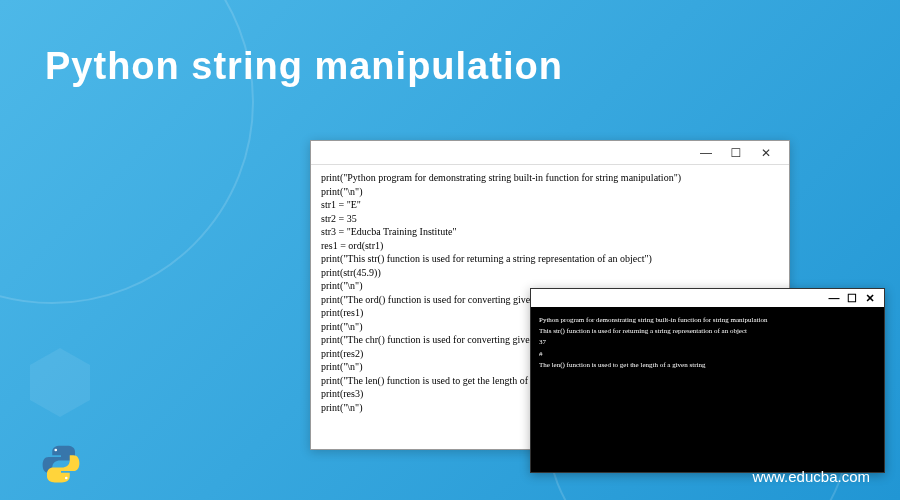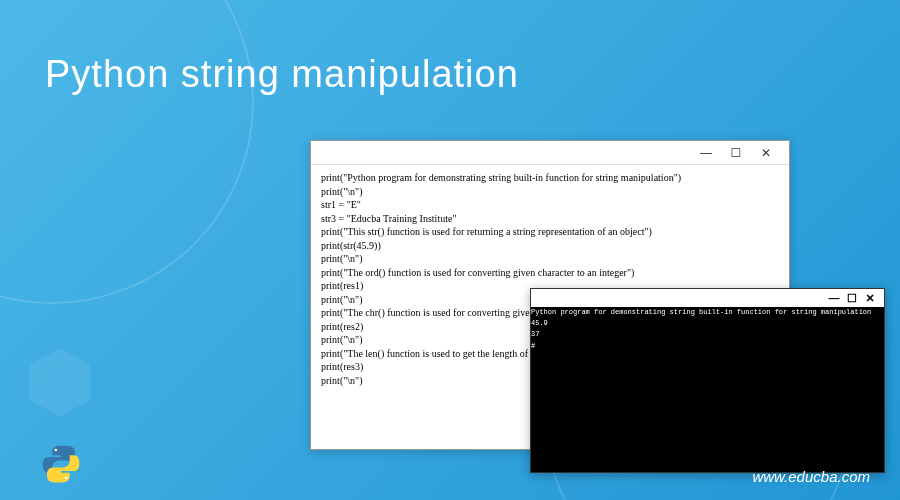--- a/index.html
+++ b/index.html
@@ -60,25 +60,25 @@
     .hex::before {
       bottom: 100%;
       border-bottom: 17px solid rgba(255,255,255,0.08);
     }
     .hex::after {
       top: 100%;
       border-top: 17px solid rgba(255,255,255,0.08);
     }
     .title {
       position: absolute;
-      top: 53px;
+      top: 45px;
       left: 45px;
       color: white;
       font-size: 38px;
-      font-weight: normal;
+      font-weight: bold;
       letter-spacing: 1px;
     }
     .code-window {
       position: absolute;
       top: 140px;
       left: 310px;
       width: 480px;
       height: 310px;
       background: white;
       border: 1px solid #999;
@@ -130,39 +130,39 @@
     }
     .term-btn {
       font-size: 11px;
       font-weight: bold;
       width: 16px;
       text-align: center;
     }
     .terminal-content {
       background: black;
       color: white;
-      font-family: Liberation Mono, monospace;
+      font-family: Liberation Serif, serif;
       font-size: 7px;
+      padding: 8px;
       height: calc(100% - 18px);
       line-height: 1.6;
     }
     .python-logo {
       position: absolute;
       bottom: 15px;
       left: 40px;
       width: 42px;
       height: 42px;
     }
     .website {
       position: absolute;
       bottom: 15px;
       right: 30px;
       color: white;
       font-size: 15px;
-      font-style: italic;
     }
     .logo-snake {
       width: 42px;
       height: 42px;
     }
   </style>
 </head>
 <body>
 
 <div class="bg-pattern"></div>
@@ -173,21 +173,23 @@
 <div class="code-window">
   <div class="window-titlebar">
     <span class="window-btn">—</span>
     <span class="window-btn">☐</span>
     <span class="window-btn">✕</span>
   </div>
   <div class="code-content">
     <div>print("Python program for demonstrating string built-in function for string manipulation")</div>
     <div>print("\n")</div>
     <div>str1 = "E"</div>
+    <div>str2 = 35</div>
     <div>str3 = "Educba Training Institute"</div>
+    <div>res1 = ord(str1)</div>
     <div>print("This str() function is used for returning a string representation of an object")</div>
     <div>print(str(45.9))</div>
     <div>print("\n")</div>
     <div>print("The ord() function is used for converting given character to an integer")</div>
     <div>print(res1)</div>
     <div>print("\n")</div>
     <div>print("The chr() function is used for converting given integer to character")</div>
     <div>print(res2)</div>
     <div>print("\n")</div>
     <div>print("The len() function is used to get the length of a given string")</div>
@@ -198,26 +200,27 @@
 
 <div class="terminal-window">
   <div class="terminal-titlebar">
     <span class="term-btn">—</span>
     <span class="term-btn">☐</span>
     <span class="term-btn">✕</span>
   </div>
   <div class="terminal-content">
     <div>Python program for demonstrating string built-in function for string manipulation</div>
     <div></div>
-    <div>45.9</div>
+    <div>This str() function is used for returning a string representation of an object</div>
     <div></div>
     <div>37</div>
     <div></div>
     <div>#</div>
     <div></div>
+    <div>The len() function is used to get the length of a given string</div>
   </div>
 </div>
 
 <div class="python-logo">
   <svg class="logo-snake" viewBox="0 0 48 48">
     <path d="M 23 3 C 18 3 14 5 14 10 L 14 14 L 24 14 L 24 16 L 10 16 C 5 16 3 20 3 25 C 3 30 5 34 10 34 L 14 34 L 14 28 C 14 23 18 20 23 20 L 33 20 C 37 20 40 17 40 13 L 40 10 C 40 5 36 3 31 3 Z" fill="#3776ab"></path>
     <path d="M 25 45 C 30 45 34 43 34 38 L 34 34 L 24 34 L 24 32 L 38 32 C 43 32 45 28 45 23 C 45 18 43 14 38 14 L 34 14 L 34 20 C 34 25 30 28 25 28 L 15 28 C 11 28 8 31 8 35 L 8 38 C 8 43 12 45 17 45 Z" fill="#ffd43b"></path>
     <circle cx="18" cy="8" r="1.5" fill="white"></circle>
     <circle cx="30" cy="40" r="1.5" fill="white"></circle>
   </svg>

